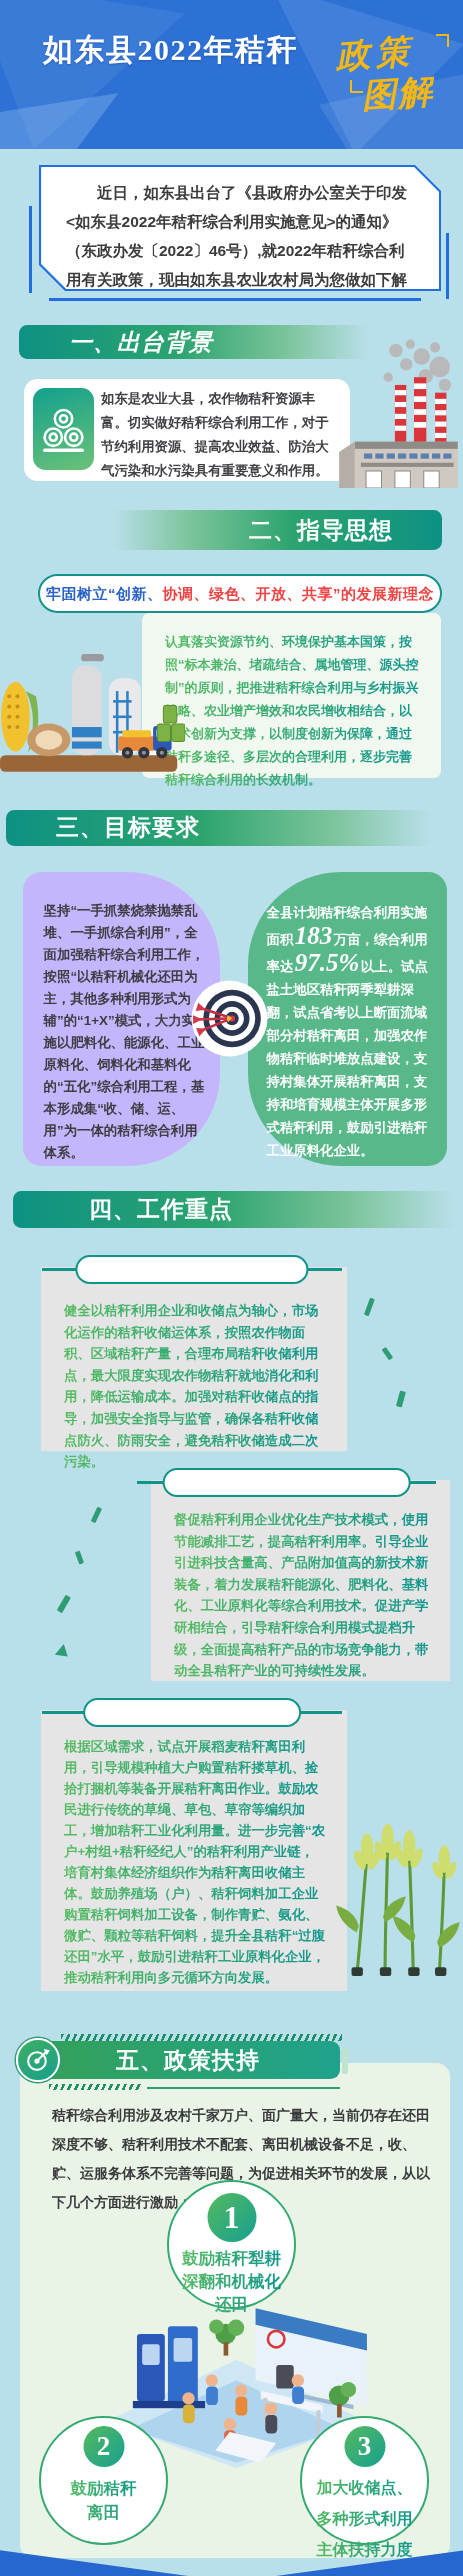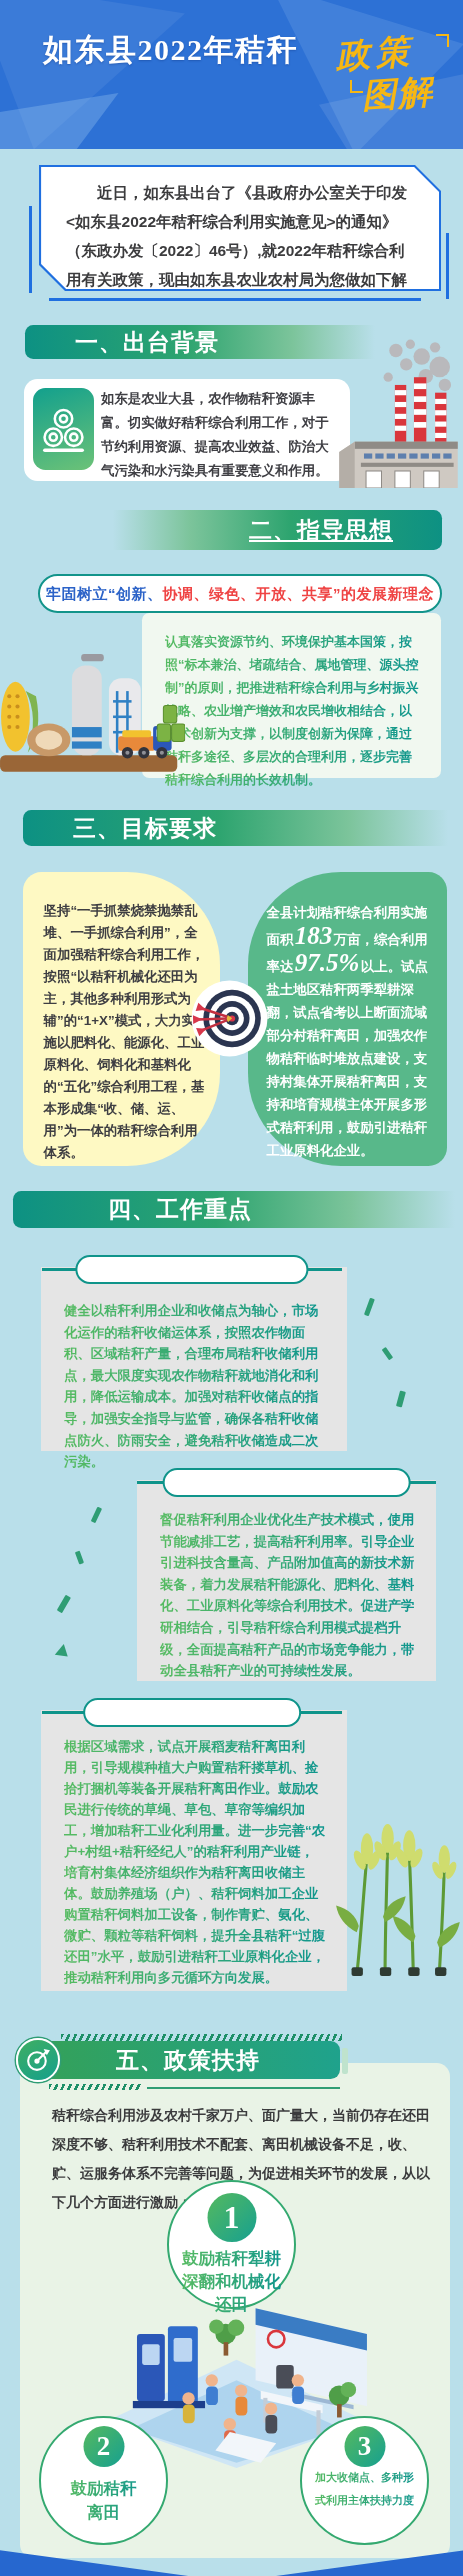--- a/index.html
+++ b/index.html
@@ -44,24 +44,24 @@
   .deco-line { position:absolute; background:#1f6fe0; }
   .dl-left { left:29px; top:206px; width:2.6px; height:87px; }
   .dl-bottom { left:49px; top:298px; width:372px; height:2.6px; }
   .dl-right { left:446px; top:233px; width:2.6px; height:66px; }
 
   
   .banner { position:absolute; height:36px; border-radius:8.2px; color:#fff;
         font-size:23px; font-weight:bold; line-height:36px; letter-spacing:1px; }
   .banner-left { background:linear-gradient(90deg,#0d9183 0%,#2da46f 45%,#7cc49b 75%,rgba(185,223,234,0) 98%); padding-left:50px; }
   .banner-right { background:linear-gradient(270deg,#0d9183 0%,#2da46f 45%,#7cc49b 75%,rgba(185,223,234,0) 98%); padding-right:49px; text-align:right; }
-  .b1 { left:25px; top:325px; width:357px; height:34px; line-height:34px; }
-  .b2 { left:106px; top:510px; width:336px; height:40px; line-height:40px;text-decoration:underline; }
-  .b3 { left:23px; top:810px; width:434px; }
-  .b4 { left:13px; top:1191px; width:451px; height:37px; line-height:37px; padding-left:95px; }
+  .b1 { left:19px; top:325px; width:357px; height:34px; line-height:34px;font-style:italic; }
+  .b2 { left:106px; top:510px; width:336px; height:40px; line-height:40px; }
+  .b3 { left:6px; top:810px; width:434px;font-family:Liberation Serif, serif; }
+  .b4 { left:13px; top:1191px; width:451px; height:37px; line-height:37px; padding-left:76px; }
 
   
   .s1-card { position:absolute; left:24px; top:379px; width:326px; height:102px;
         background:#ffffff; border-radius:13.4px; z-index:2; }
   .s1-icon { position:absolute; left:8.8px; top:9.3px; width:61px; height:82px; border-radius:12.4px;
         background:linear-gradient(160deg,#12a08d,#6cc277); display:flex; align-items:center; justify-content:center; }
   .s1-body { position:absolute; left:77px; top:8.2px; width:238px; font-size:13.4px; line-height:24px;
         font-weight:bold; color:#3f3f44; }
   .factory { position:absolute; left:334px; top:336px; width:129px; height:152px; z-index:3; }
 
@@ -73,21 +73,21 @@
   .slogan .teal { color:#ef4444; }
   .s2-panel { position:absolute; left:142px; top:613px; width:299px; height:165px;
         background:#f1f8f0; border-radius:7.2px; }
   .s2-body { position:absolute; left:23px; right:20.6px; top:16.5px; font-size:13px; line-height:23px; }
   .grad-text { background:linear-gradient(90deg,#56bb61,#0f968e);
         -webkit-background-clip:text; background-clip:text; color:transparent; font-weight:bold; }
   .s2-illu { position:absolute; left:0px; top:650px; width:185px; height:131px; z-index:3; }
 
   
   .s3-left { position:absolute; left:23px; top:872px; width:197px; height:294px;
-        background:#fef9c3; border-radius:18.5px 93px 93px 18.5px; }
+        background:#c4b5fd; border-radius:18.5px 93px 93px 18.5px; }
   .s3-left .txt { position:absolute; left:20.6px; top:28px; width:161px; font-size:13.4px; line-height:22px;
         font-weight:bold; color:#3e3e42; }
   .s3-right { position:absolute; left:248px; top:872px; width:199px; height:294px;
         background:#58b88a; border-radius:93px 18.5px 18.5px 93px; }
   .s3-right .txt { position:absolute; left:18.5px; top:29px; width:168px; font-size:13.4px; line-height:23px;
         font-weight:bold; color:#ffffff; }
   .big-num { font-family:"Liberation Serif", serif; font-style:italic; font-weight:bold;
         font-size:25px; color:#fff; padding:0 1.5px;margin-top:48px; }
   .dartboard { position:absolute; left:191px; top:980px; width:77px; height:77px; z-index:3; }
 
@@ -95,21 +95,21 @@
   .pill-row { position:absolute; height:29px; z-index:3; }
   .pill-row .line { position:absolute; left:0; right:0; top:13px; height:3.1px; background:#0f948a; }
   .pill { position:absolute; left:50%; transform:translateX(-50%); top:0; height:29px; padding:0 21.6px;
         background:#fff; border:2.1px solid #0f948a; border-radius:15.5px; white-space:nowrap;
         font-size:15.5px; line-height:25px; text-align:center; }
   .pr1 { left:42px; top:1255px; width:300px; }
   .pr2 { left:137px; top:1468px; width:299px; }
   .pr3 { left:42px; top:1698px; width:300px; }
   .wcard { position:absolute; background:#e5e5e5; z-index:2; }
   .wc1 { left:41px; top:1267px; width:306px; height:184px; }
-  .wc2 { left:137px; top:1480px; width:299px; height:201px;padding-left:24px; }
+  .wc2 { left:151px; top:1480px; width:299px; height:201px;padding-left:24px; }
   .wc3 { left:41px; top:1710px; width:306px; height:281px; }
   .wcard .txt { position:absolute; left:23px; right:21.6px; font-size:13.4px; line-height:21.6px; }
   .wc1 .txt { top:33px; }
   .wc2 .txt { top:29px; }
   .wc3 .txt { top:26px; line-height:21px; }
   .wheat { position:absolute; left:336px; top:1824px; width:128px; height:152px; z-index:3; }
   .confetti { position:absolute; background:#2f9d74; border-radius:1px; z-index:1; }
   .tri { position:absolute; width:0; height:0; border-style:solid; z-index:1; }
 
   
@@ -137,21 +137,21 @@
         font-weight:bold; font-family:"Liberation Serif", serif; }
   .egg-label { position:absolute; left:50%; transform:translateX(-50%); text-align:center;
         font-weight:bold; }
   .egg1 { left:167px; top:2180px; width:129px; height:129px; }
   .egg1 .egg-num { top:11.3px; width:49px; height:49px; font-size:32px; line-height:49px; }
   .egg1 .egg-label { top:65px; width:103px; font-size:16.5px; line-height:23px; }
   .egg2 { left:39px; top:2416px; width:129px; height:129px; }
   .egg3 { left:300px; top:2416px; width:129px; height:129px; }
   .egg2 .egg-num, .egg3 .egg-num { top:8.2px; width:41px; height:41px; font-size:27px; line-height:41px; }
   .egg2 .egg-label { top:58px; width:77px; font-size:16.5px; line-height:24px; }
-  .egg3 .egg-label { top:48px; width:105px; font-size:11px; line-height:23px; }
+  .egg3 .egg-label { top:54px; width:105px; font-size:16px; line-height:31px; }
   .office { position:absolute; left:106px; top:2303px; width:261px; height:165px; z-index:2; }
 
   
   .footer { position:absolute; left:0; top:2541px; width:464px; height:93px; background:#2667cf; z-index:6;
         clip-path:polygon(0 10%, 50% 44%, 100% 10%, 100% 100%, 0 100%); }
 </style>
 </head>
 <body>
 
 <div class="page">

